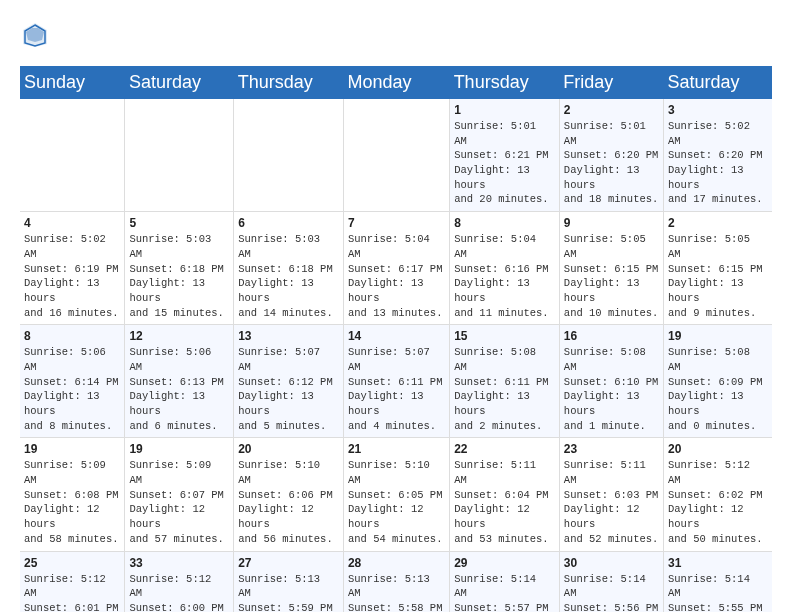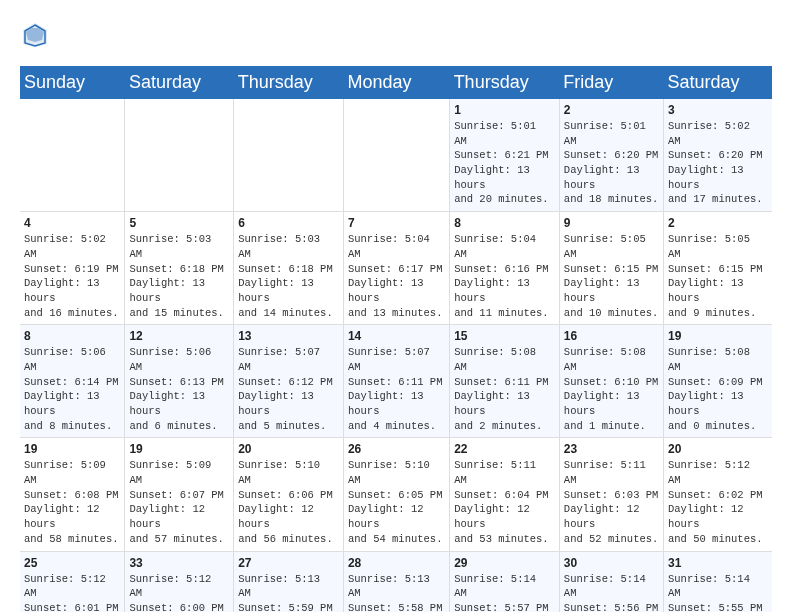--- a/index.html
+++ b/index.html
@@ -279,21 +279,21 @@
 and 57 minutes.</div>
         </td>
         <td>
           <div class="day-number">20</div>
           <div class="day-info" style="white-space: pre-line;">Sunrise: 5:10 AM
 Sunset: 6:06 PM
 Daylight: 12 hours
 and 56 minutes.</div>
         </td>
         <td>
-          <div class="day-number">26</div>
+          <div class="day-number">21</div>
           <div class="day-info" style="white-space: pre-line;">Sunrise: 5:10 AM
 Sunset: 6:05 PM
 Daylight: 12 hours
 and 54 minutes.</div>
         </td>
         <td>
           <div class="day-number">22</div>
           <div class="day-info" style="white-space: pre-line;">Sunrise: 5:11 AM
 Sunset: 6:04 PM
 Daylight: 12 hours

